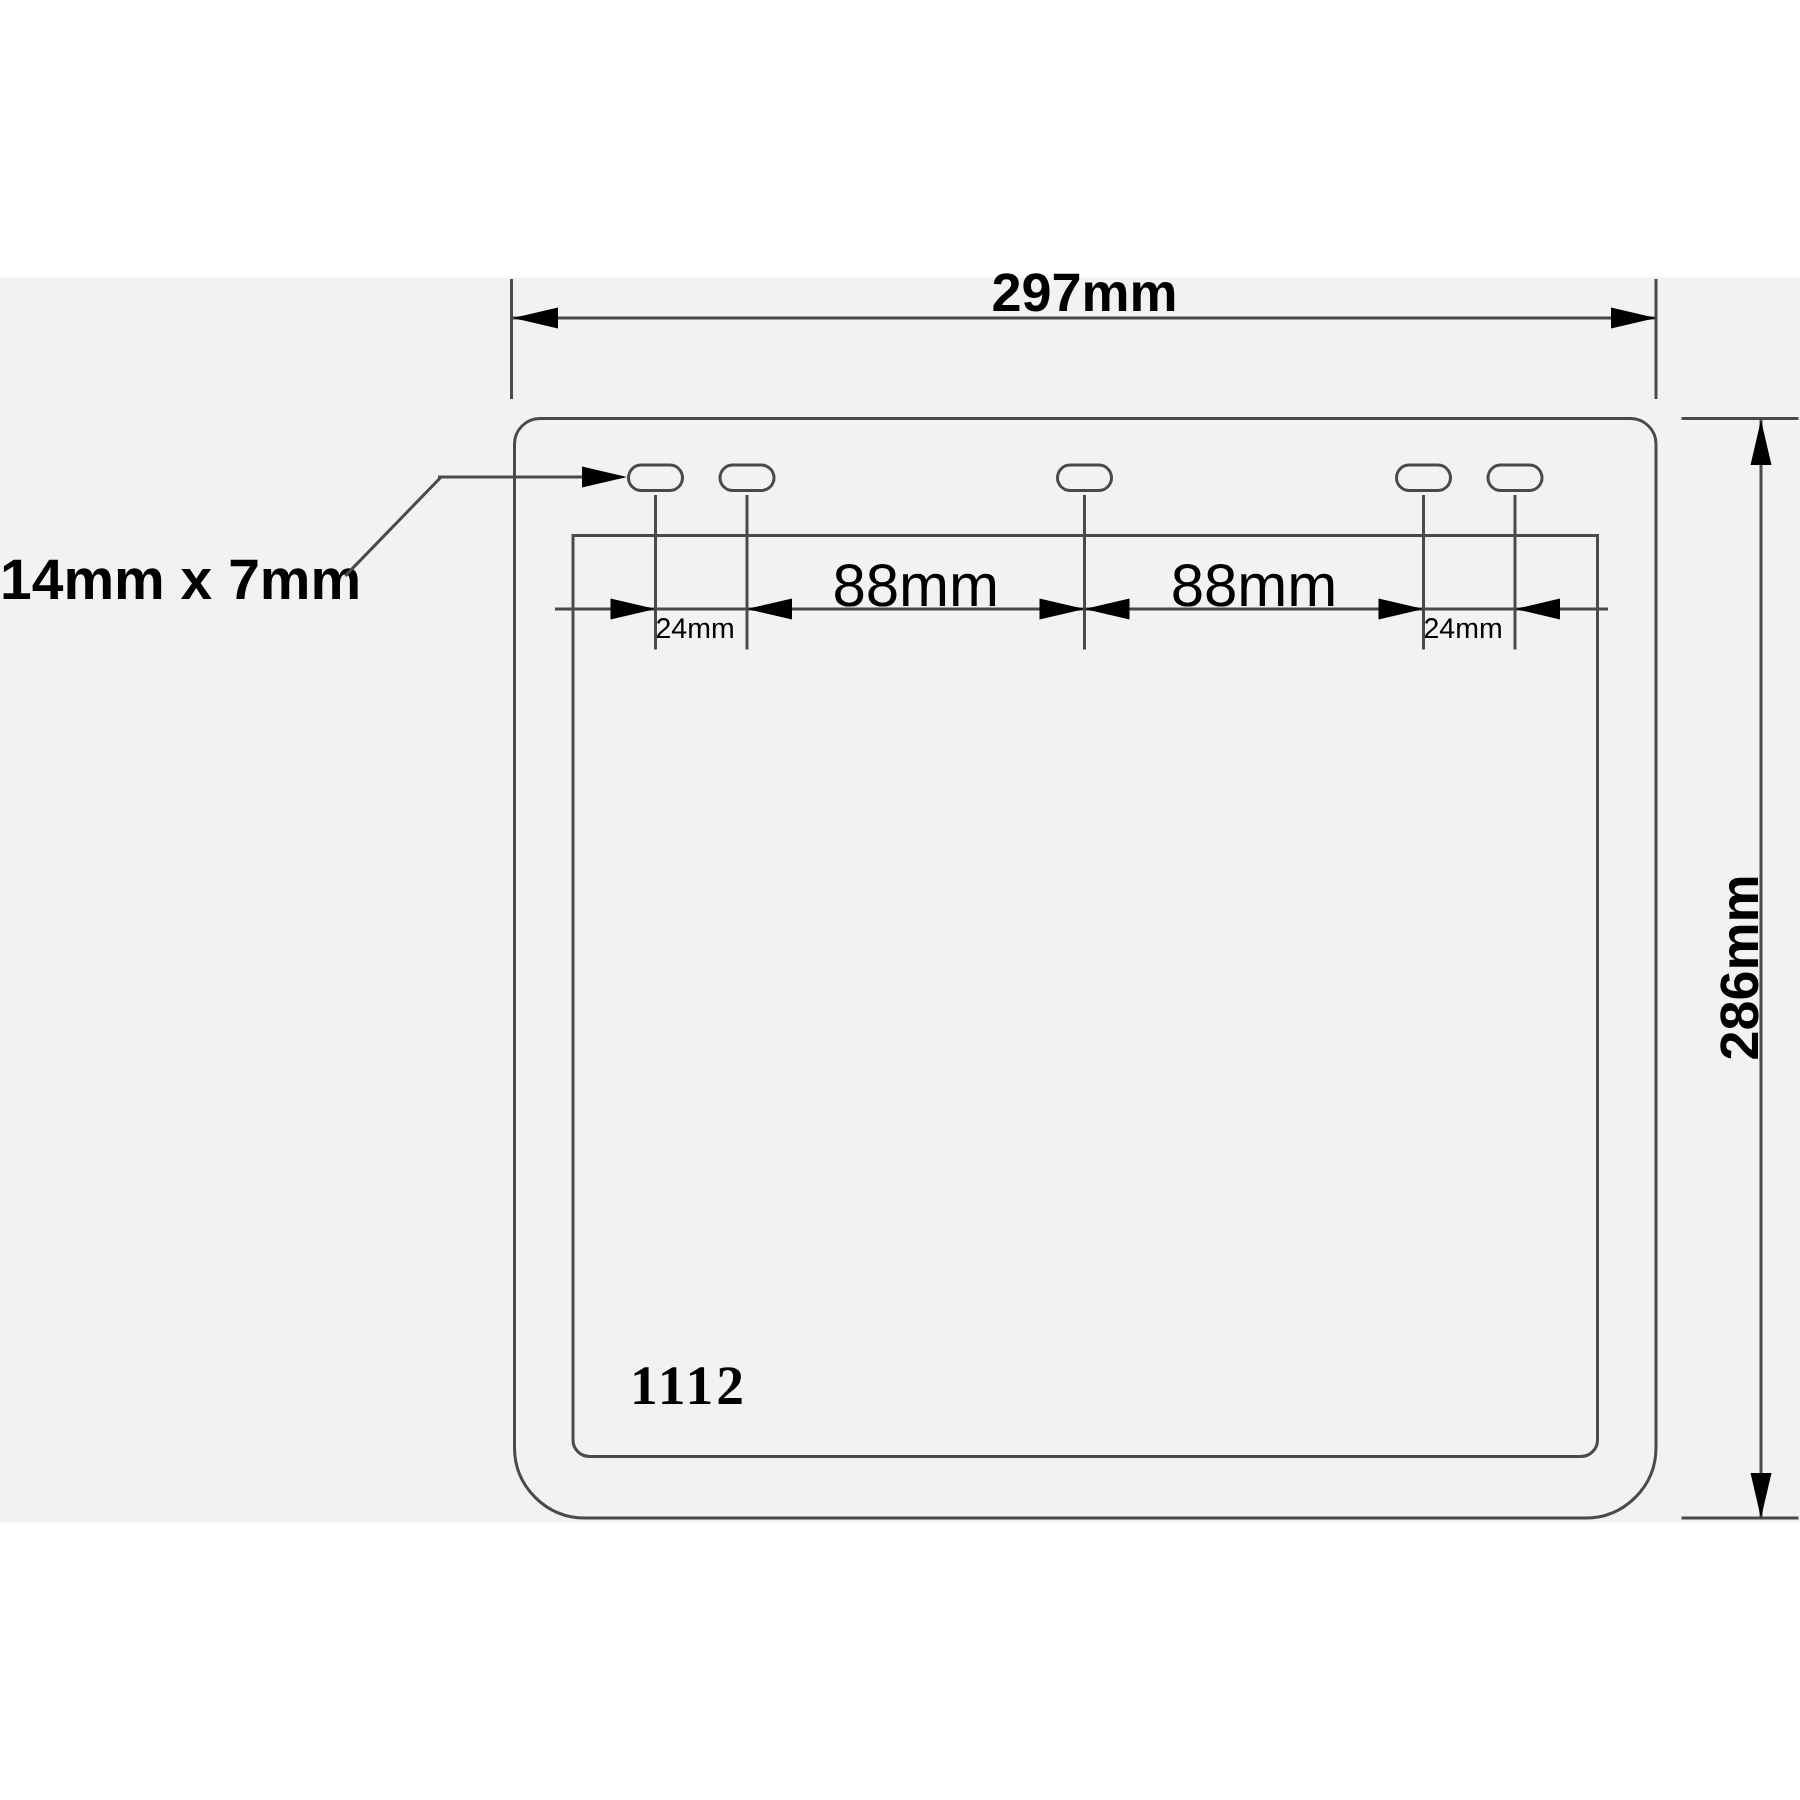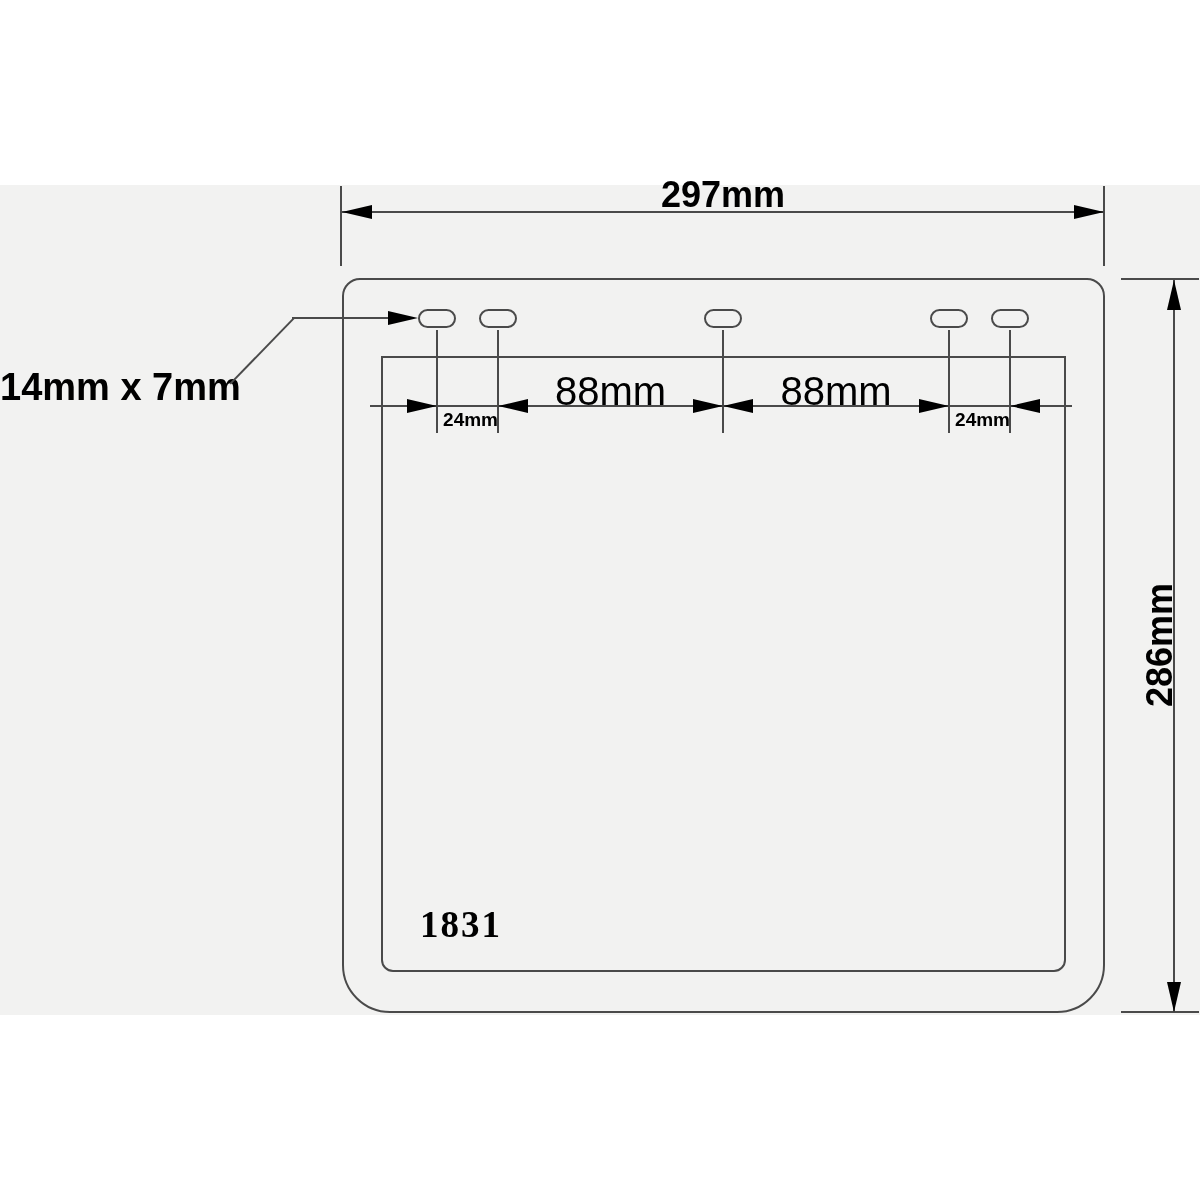--- a/index.html
+++ b/index.html
@@ -51,22 +51,22 @@
   .arr.d{border-left:7px solid transparent;border-right:7px solid transparent;border-top:30px solid var(--ink);}
   .dim-big{
     font-size:36px;font-weight:700;line-height:1;
     text-align:center;white-space:nowrap;
   }
   .dim-mid{
     font-size:40px;font-weight:400;line-height:1;
     text-align:center;white-space:nowrap;
   }
   .dim-small{
-    font-size:19px;font-weight:700;line-height:1;
-    text-align:right;white-space:nowrap;
+    font-size:19px;font-weight:400;line-height:1;
+    text-align:left;white-space:nowrap;
   }
   .callout{
     font-size:38px;font-weight:700;line-height:1;white-space:nowrap;text-align:center;
   }
   .rot{transform:rotate(-90deg);}
   .diag{
     height:1.5px;background:var(--line);
     transform-origin:0 50%;
   }
   .partnum{
@@ -123,15 +123,15 @@
   <div class="abs dim-small" style="left:437px;top:410px;width:61px">24mm</div>
   <div class="abs dim-mid" style="left:498px;top:371px;width:225px">88mm</div>
   <div class="abs dim-mid" style="left:723px;top:371px;width:226px">88mm</div>
   <div class="abs dim-small" style="left:949px;top:410px;width:61px">24mm</div>
 
   <div class="abs callout" style="left:0px;top:368px">14mm x 7mm</div>
   <div class="abs diag" style="left:230px;top:383px;width:92px;transform:rotate(-45.9deg)"></div>
   <div class="abs thin-h" style="left:292px;top:317px;width:98px"></div>
   <div class="abs arr r" style="left:388px;top:311px"></div>
 
-  <div class="abs partnum" style="left:420px;top:906px">1831</div>
+  <div class="abs partnum" style="left:420px;top:906px">1112</div>
 
 </div>
 
 </body></html>

